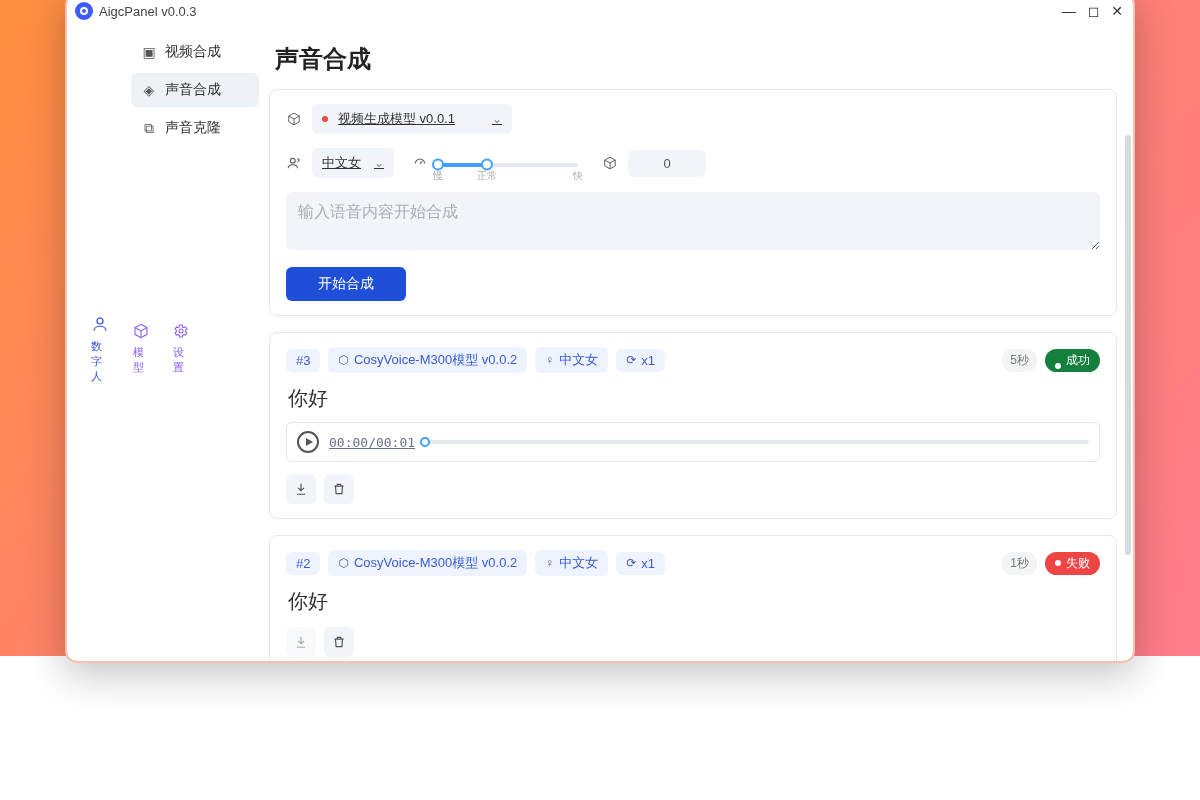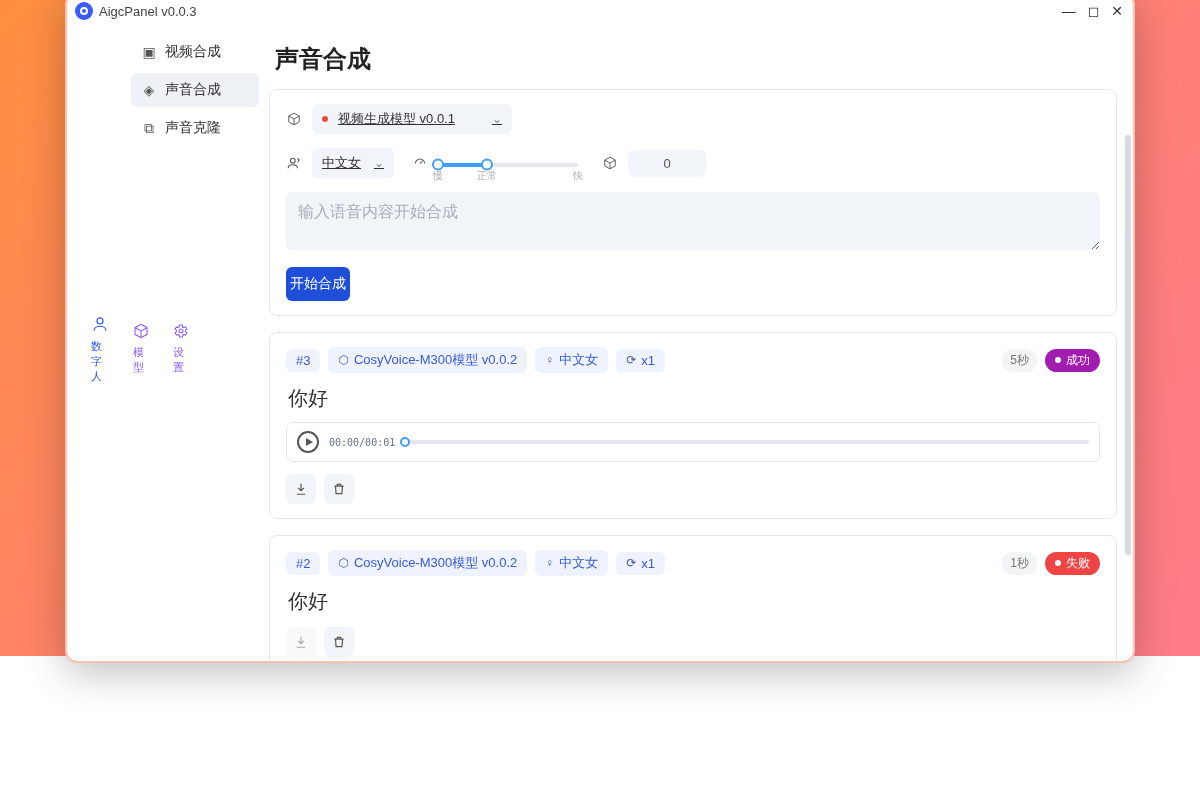--- a/index.html
+++ b/index.html
@@ -111,48 +111,48 @@
   }
   .textarea {
     width:100%; min-height:52px; resize:vertical;
     background:#f1f4f8; border:none; border-radius:6px; padding:10px 12px;
     font-size:16px; color:#333; margin-top:14px;
   }
   .textarea::placeholder{ color:#a9aeb8; }
   .btn-primary {
     display:inline-block; margin-top:14px;
     background:#1f4fd8; color:#fff; border:none; border-radius:6px;
-    padding:8px 4px; font-size:14px; cursor:pointer;
+    padding:8px 32px; font-size:14px; cursor:pointer;
   }
 
   
   .hist-head { display:flex; align-items:center; gap:8px; }
   .chip {
     display:inline-flex; align-items:center; gap:5px;
     background:#eef3ff; color:#395bd6; border-radius:6px;
     padding:4px 10px; font-size:13px;
   }
   .chip .ci{ color:#4a60a8; font-size:12px;}
   .spacer{flex:1;}
   .dur{ font-size:12px; color:#777; background:#f3f4f6; padding:3px 8px; border-radius:10px;}
   .badge { display:inline-flex; align-items:center; gap:5px; color:#fff; border-radius:12px; padding:3px 10px; font-size:12px;}
   .badge .bd{ width:6px;height:6px;border-radius:50%; background:#fff;}
-  .badge.ok{ background:#a21caf;}
+  .badge.ok{ background:#15803d;align-items:flex-end;}
   .badge.fail{ background:#ef4444;}
   .hist-text{ margin:12px 0 10px 2px; font-size:20px;}
   .player {
     border:1px solid #e4e7ed; border-radius:6px; padding:8px 10px;
     display:flex; align-items:center; gap:10px;
   }
   .play-btn{
     width:22px;height:22px;border:2px solid #555;border-radius:50%;
     display:flex;align-items:center;justify-content:center;cursor:pointer;
   }
   .play-btn::before{content:"";border-left:7px solid #555;border-top:4px solid transparent;border-bottom:4px solid transparent;margin-left:2px;}
-  .mono{ font-family:ui-monospace,Consolas,monospace; font-size:10px; color:#687089;}
+  .mono{ font-family:ui-monospace,Consolas,monospace; font-size:13px; color:#687089;text-decoration:underline;}
   .ptrack{ flex:1; height:4px; background:#e4e7ed; border-radius:2px; position:relative;}
   .phandle{ position:absolute; left:0; top:50%; width:10px;height:10px;border:2px solid #409eff;background:#fff;border-radius:50%;transform:translate(-50%,-50%);}
   .hist-actions{ display:flex; gap:8px; margin-top:12px;}
   .icon-btn{
     width:30px;height:30px;border:none;border-radius:6px;background:#f1f4f8;
     display:flex;align-items:center;justify-content:center;color:#555;cursor:pointer;font-size:14px;
   }
   .icon-btn[disabled]{ opacity:.5; cursor:default;}
 
   

